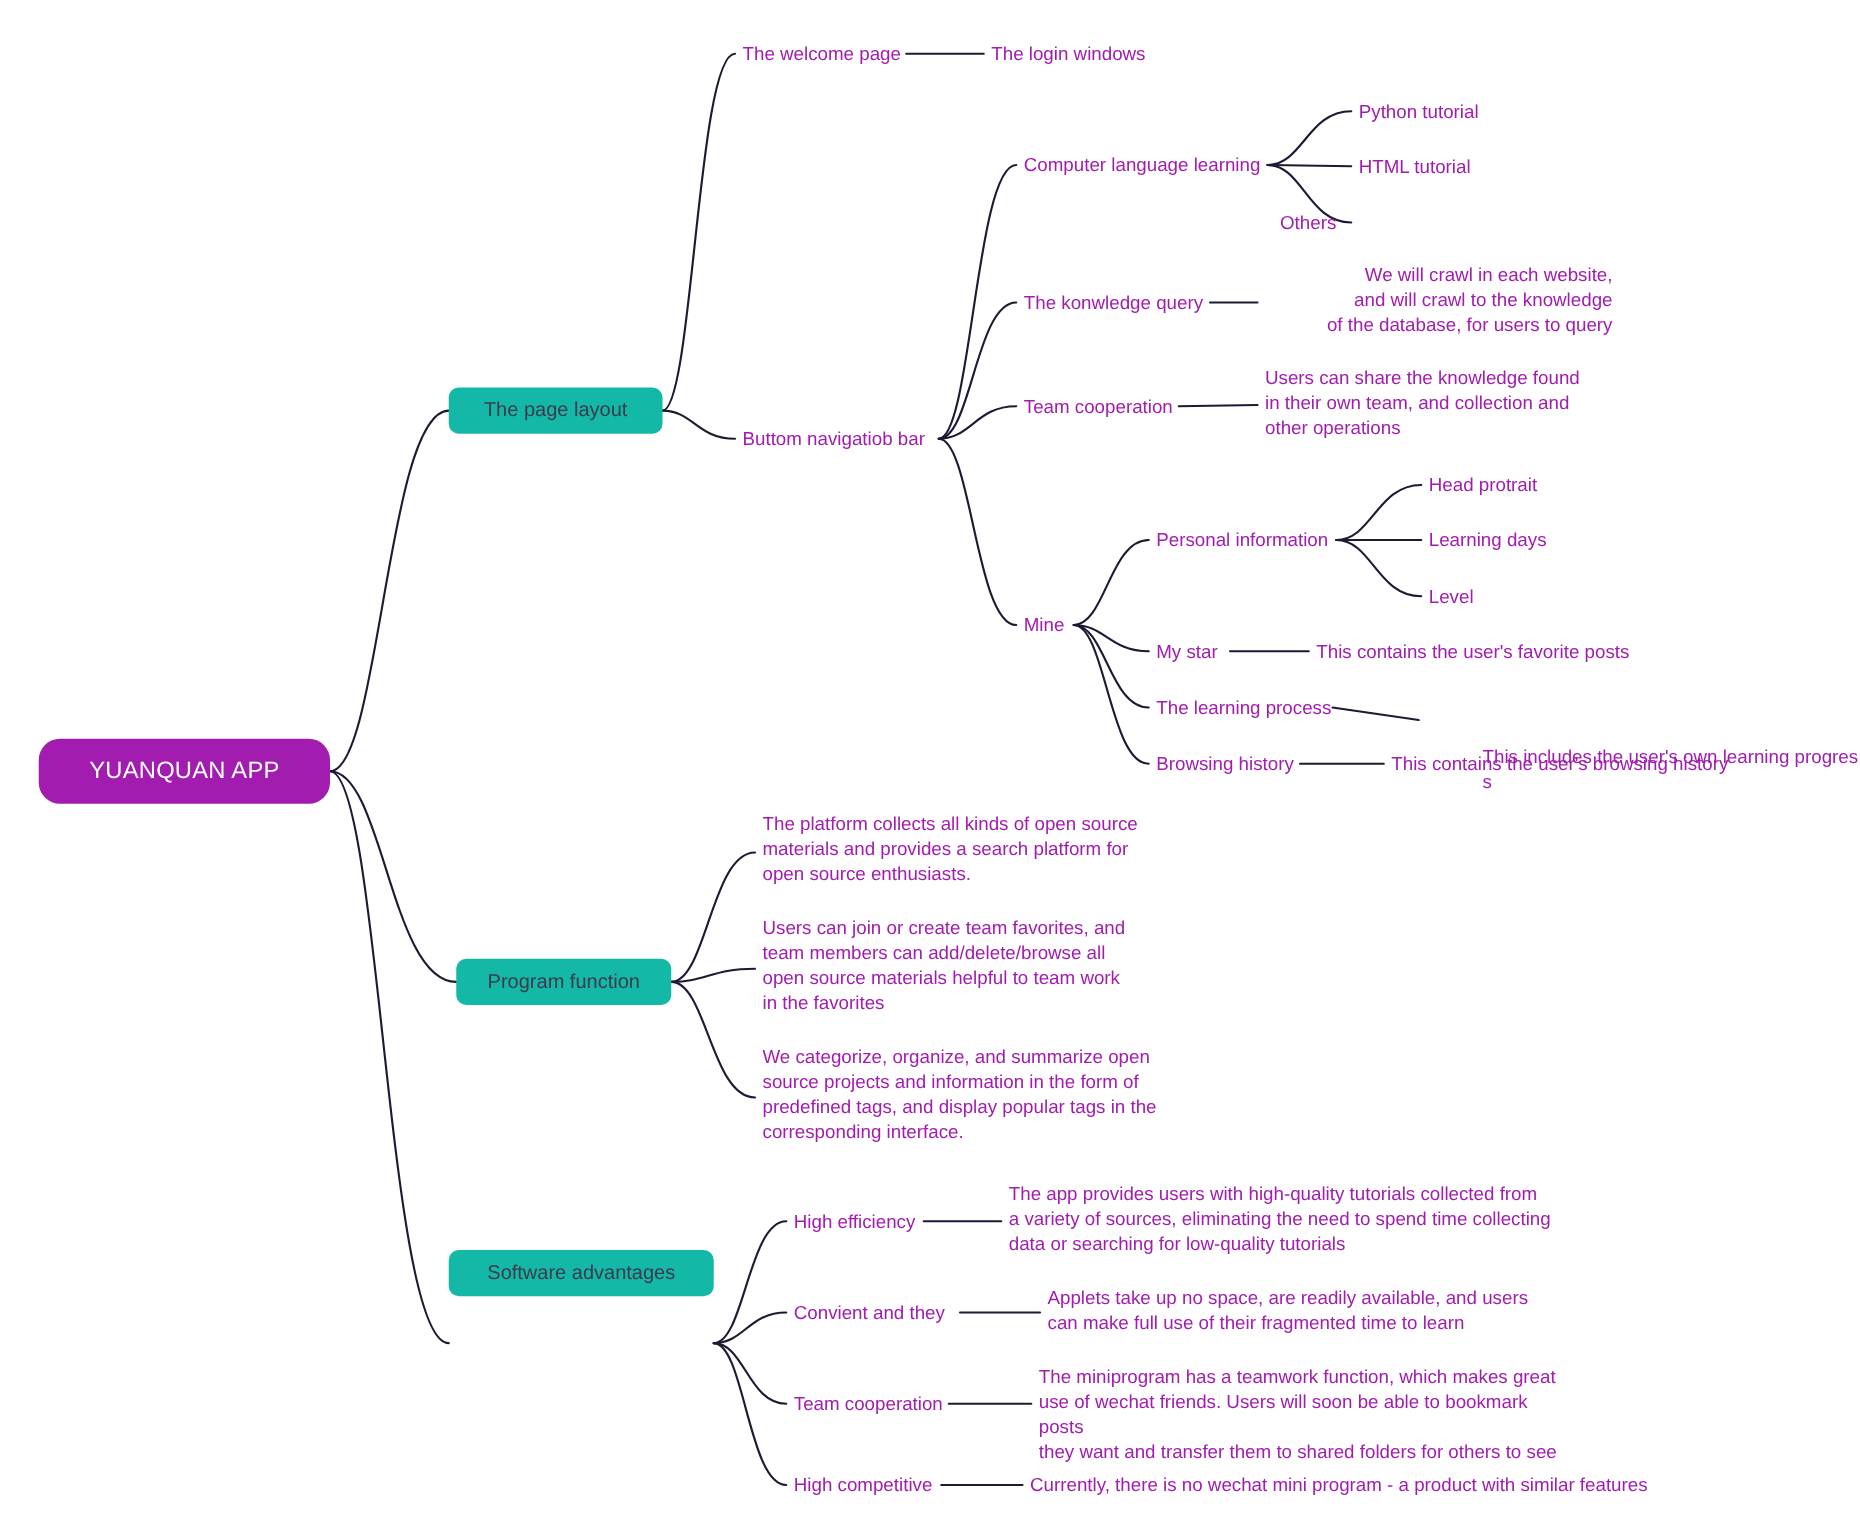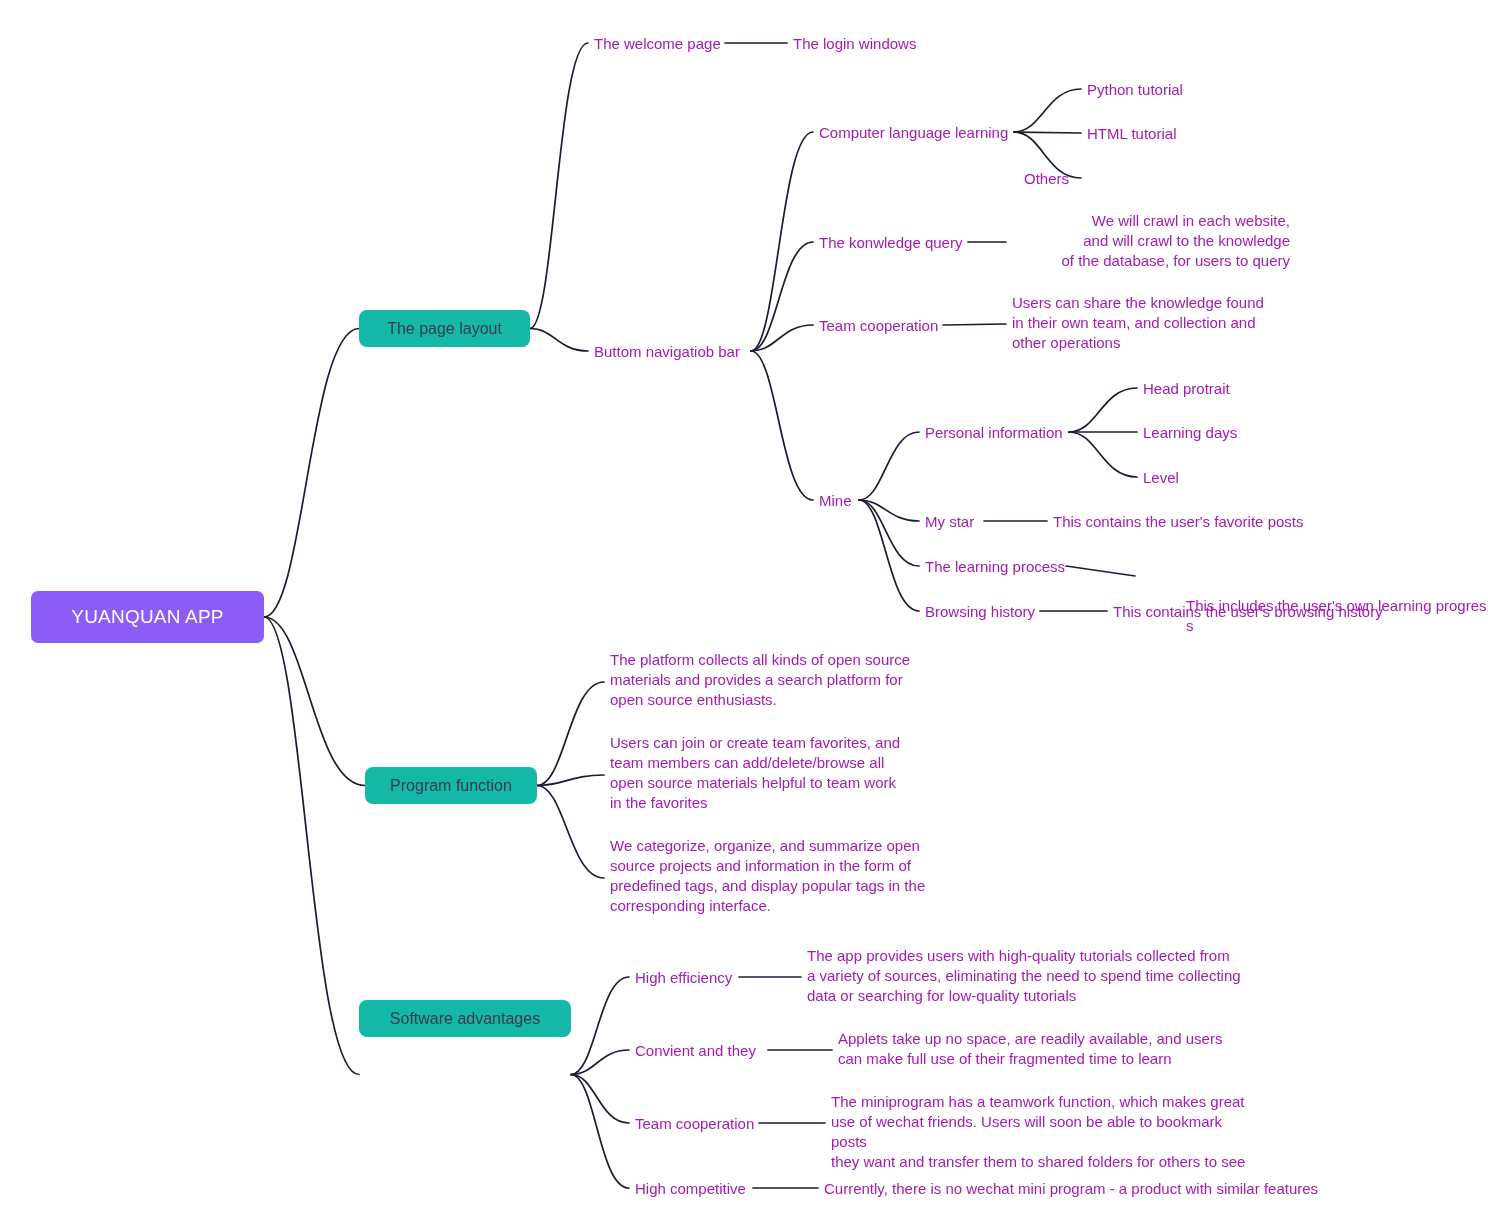--- a/index.html
+++ b/index.html
@@ -28,23 +28,23 @@
     height: 1232px;
     pointer-events: none;
   }
   .node {
     position: absolute;
     box-sizing: border-box;
     white-space: pre-line;
   }
   
   .node-root {
-    background: #8b5cf6;
+    background: #a21caf;
     color: #ffffff;
-    border-radius: 7px;
+    border-radius: 17px;
     font-size: 19px;
     letter-spacing: 0.2px;
     display: flex;
     align-items: center;
     justify-content: center;
     padding: 0 14px;
   }
   
   .node-branch {
     background: #14b8a6;

